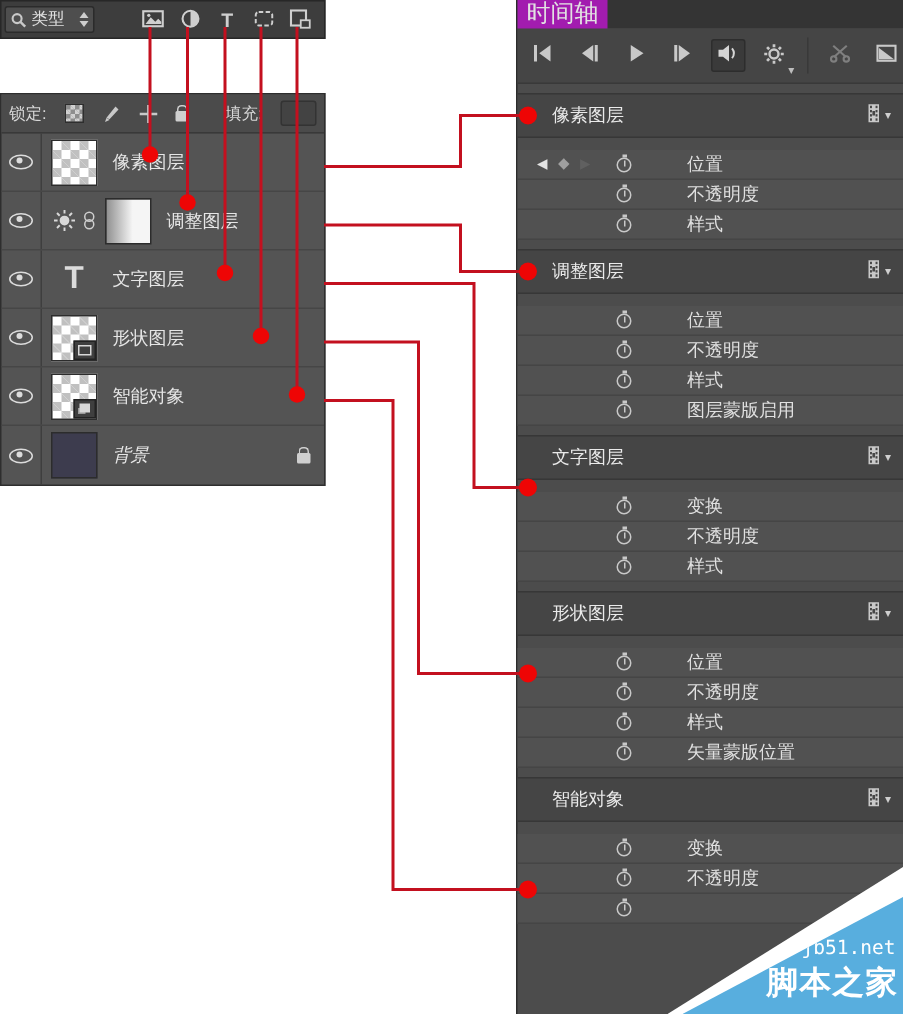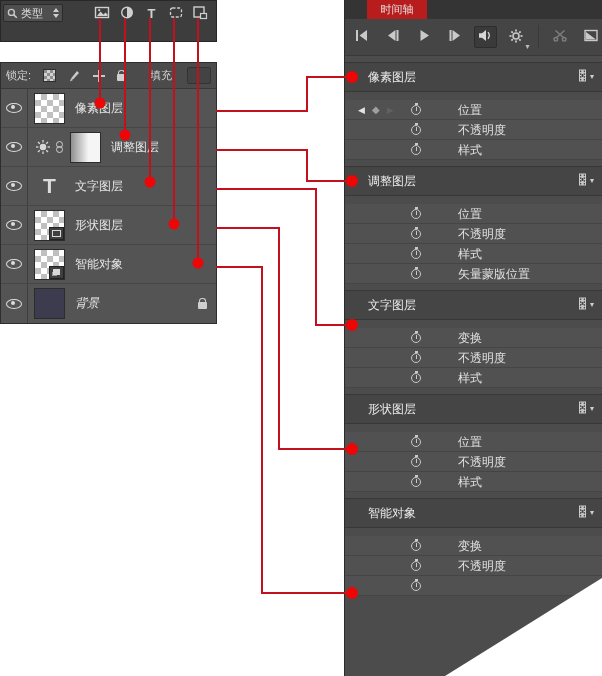--- a/index.html
+++ b/index.html
@@ -1,20 +1,20 @@
 <!DOCTYPE html>
 <html style="--line: #c3101f; --dot: #ee0505; --wmblue: #58aede;"><head>
 <meta charset="utf-8">
 <style>
   :root{ --line:#c3101f; --dot:#ee0505; --wmblue:#58aede; }
   html,body{margin:0;padding:0;background:#fff;}
   #stage{position:relative;width:602px;height:676px;background:#fff;overflow:hidden;
          font-family:"Liberation Sans","DejaVu Sans",sans-serif;}
   
-  .lfilter{position:absolute;left:0;top:0;width:217px;height:42px;background:#3d3d3d;
+  .lfilter{position:absolute;left:0;top:0;width:217px;height:26px;background:#3d3d3d;
            border:1px solid #272727;box-sizing:border-box;}
   .type-dd{position:absolute;left:2px;top:3px;width:60px;height:18px;background:#4e4e4e;
            border:1px solid #2b2b2b;border-radius:2px;display:flex;align-items:center;
            padding:0 3px;gap:3px;box-sizing:border-box;}
   .type-dd .ddlbl{font-size:11px;color:#e0e0e0;line-height:1;}
   .updown{margin-left:auto;display:flex;flex-direction:column;gap:2px;}
   .tri{width:0;height:0;border-left:3px solid transparent;border-right:3px solid transparent;}
   .tri.up{border-bottom:4px solid #cfcfcf;}
   .tri.dn{border-top:4px solid #cfcfcf;}
   .fic{position:absolute;top:4px;width:17px;height:17px;background:none;border:none;padding:0;
@@ -61,22 +61,22 @@
          border:1px solid #222;display:flex;align-items:center;justify-content:center;}
   .badge-shape::before{content:"";width:7px;height:5px;border:1px solid #d8d8d8;}
   .badge-smart::before{content:"";width:7px;height:6px;background:#d8d8d8;box-shadow:-2px 2px 0 -1px #9a9a9a;}
   .layer-label{margin-left:10px;font-size:12px;color:#e6e6e6;white-space:nowrap;}
   .layer-label.italic{font-style:italic;}
   .row-lock{margin-left:auto;margin-right:9px;}
   
   .tpanel{position:absolute;left:344px;top:0;width:258px;height:676px;background:#4c4c4c;
           border-left:1px solid #2b2b2b;box-sizing:border-box;}
   .ttabs{height:19px;background:#343434;display:flex;}
-  .ttab{width:60px;background:#b91c1c;color:#e2e2e2;font-size:11px;display:flex;
-        align-items:center;justify-content:center;cursor:pointer;margin-left:22px;}
+  .ttab{width:60px;background:#a21caf;color:#e2e2e2;font-size:16px;display:flex;
+        align-items:center;justify-content:center;cursor:pointer;}
   .tbar{height:37px;background:#454545;border-bottom:1px solid #393939;display:flex;
         align-items:center;padding-left:6px;gap:8px;box-sizing:border-box;}
   .tbtn{width:24px;height:22px;display:flex;align-items:center;justify-content:center;
         background:none;border:none;padding:0;position:relative;cursor:pointer;}
   .tbtn.pressed{background:#3a3a3a;border:1px solid #2d2d2d;border-radius:2px;}
   .tbtn.disabled{opacity:.85;}
   .tbtn .gcaret{position:absolute;right:-2px;bottom:-3px;font-size:8px;color:#bdbdbd;}
   .vsep{width:1px;height:24px;background:#393939;margin:0 2px;flex:none;}
   .thead{height:30px;margin-top:6px;margin-bottom:8px;background:#454545;border-top:1px solid #373737;
          border-bottom:1px solid #373737;position:relative;box-sizing:border-box;cursor:pointer;}
@@ -377,21 +377,21 @@
         <div class="tprop">
           <button class="sw"></button>
           <span class="plabel">不透明度</span>
         </div>
         <div class="tprop">
           <button class="sw"></button>
           <span class="plabel">样式</span>
         </div>
         <div class="tprop">
           <button class="sw"></button>
-          <span class="plabel">矢量蒙版位置</span>
+          <span class="plabel">图层蒙版启用</span>
         </div>
         <div class="thead">
           <span class="tname">文字图层</span>
           <button class="filmbtn">
             <span><svg width="9" height="13" viewBox="0 0 9 13">
                 <rect x="1" y="0.5" width="7" height="12" fill="#c9c9c9"></rect>
                 <g fill="#474747">
                   <rect x="2" y="1.5" width="1.3" height="1.6"></rect>
                   <rect x="2" y="4.3" width="1.3" height="1.6"></rect>
                   <rect x="2" y="7.1" width="1.3" height="1.6"></rect>
@@ -442,20 +442,24 @@
           <button class="sw"></button>
           <span class="plabel">位置</span>
         </div>
         <div class="tprop">
           <button class="sw"></button>
           <span class="plabel">不透明度</span>
         </div>
         <div class="tprop">
           <button class="sw"></button>
           <span class="plabel">样式</span>
+        </div>
+        <div class="tprop">
+          <button class="sw"></button>
+          <span class="plabel">矢量蒙版位置</span>
         </div>
         <div class="thead">
           <span class="tname">智能对象</span>
           <button class="filmbtn">
             <span><svg width="9" height="13" viewBox="0 0 9 13">
                 <rect x="1" y="0.5" width="7" height="12" fill="#c9c9c9"></rect>
                 <g fill="#474747">
                   <rect x="2" y="1.5" width="1.3" height="1.6"></rect>
                   <rect x="2" y="4.3" width="1.3" height="1.6"></rect>
                   <rect x="2" y="7.1" width="1.3" height="1.6"></rect>
@@ -502,14 +506,18 @@
     <polyline class="cline" points="216,228 279,228 279,449 348,449"></polyline>
     <polyline class="cline" points="216,267 262,267 262,593 348,593"></polyline>
     <circle class="cdot" cx="352" cy="77" r="6"></circle>
     <circle class="cdot" cx="352" cy="181" r="6"></circle>
     <circle class="cdot" cx="352" cy="325" r="6"></circle>
     <circle class="cdot" cx="352" cy="449" r="6"></circle>
     <circle class="cdot" cx="352" cy="593" r="6"></circle>
   </svg>
 
   <div class="wm-white"></div>
+  <div class="wm-blue">
+    <div class="wm-url">jb51.net</div>
+    <div class="wm-name">脚本之家</div>
+  </div>
 
 </div>
 
 </body></html>

